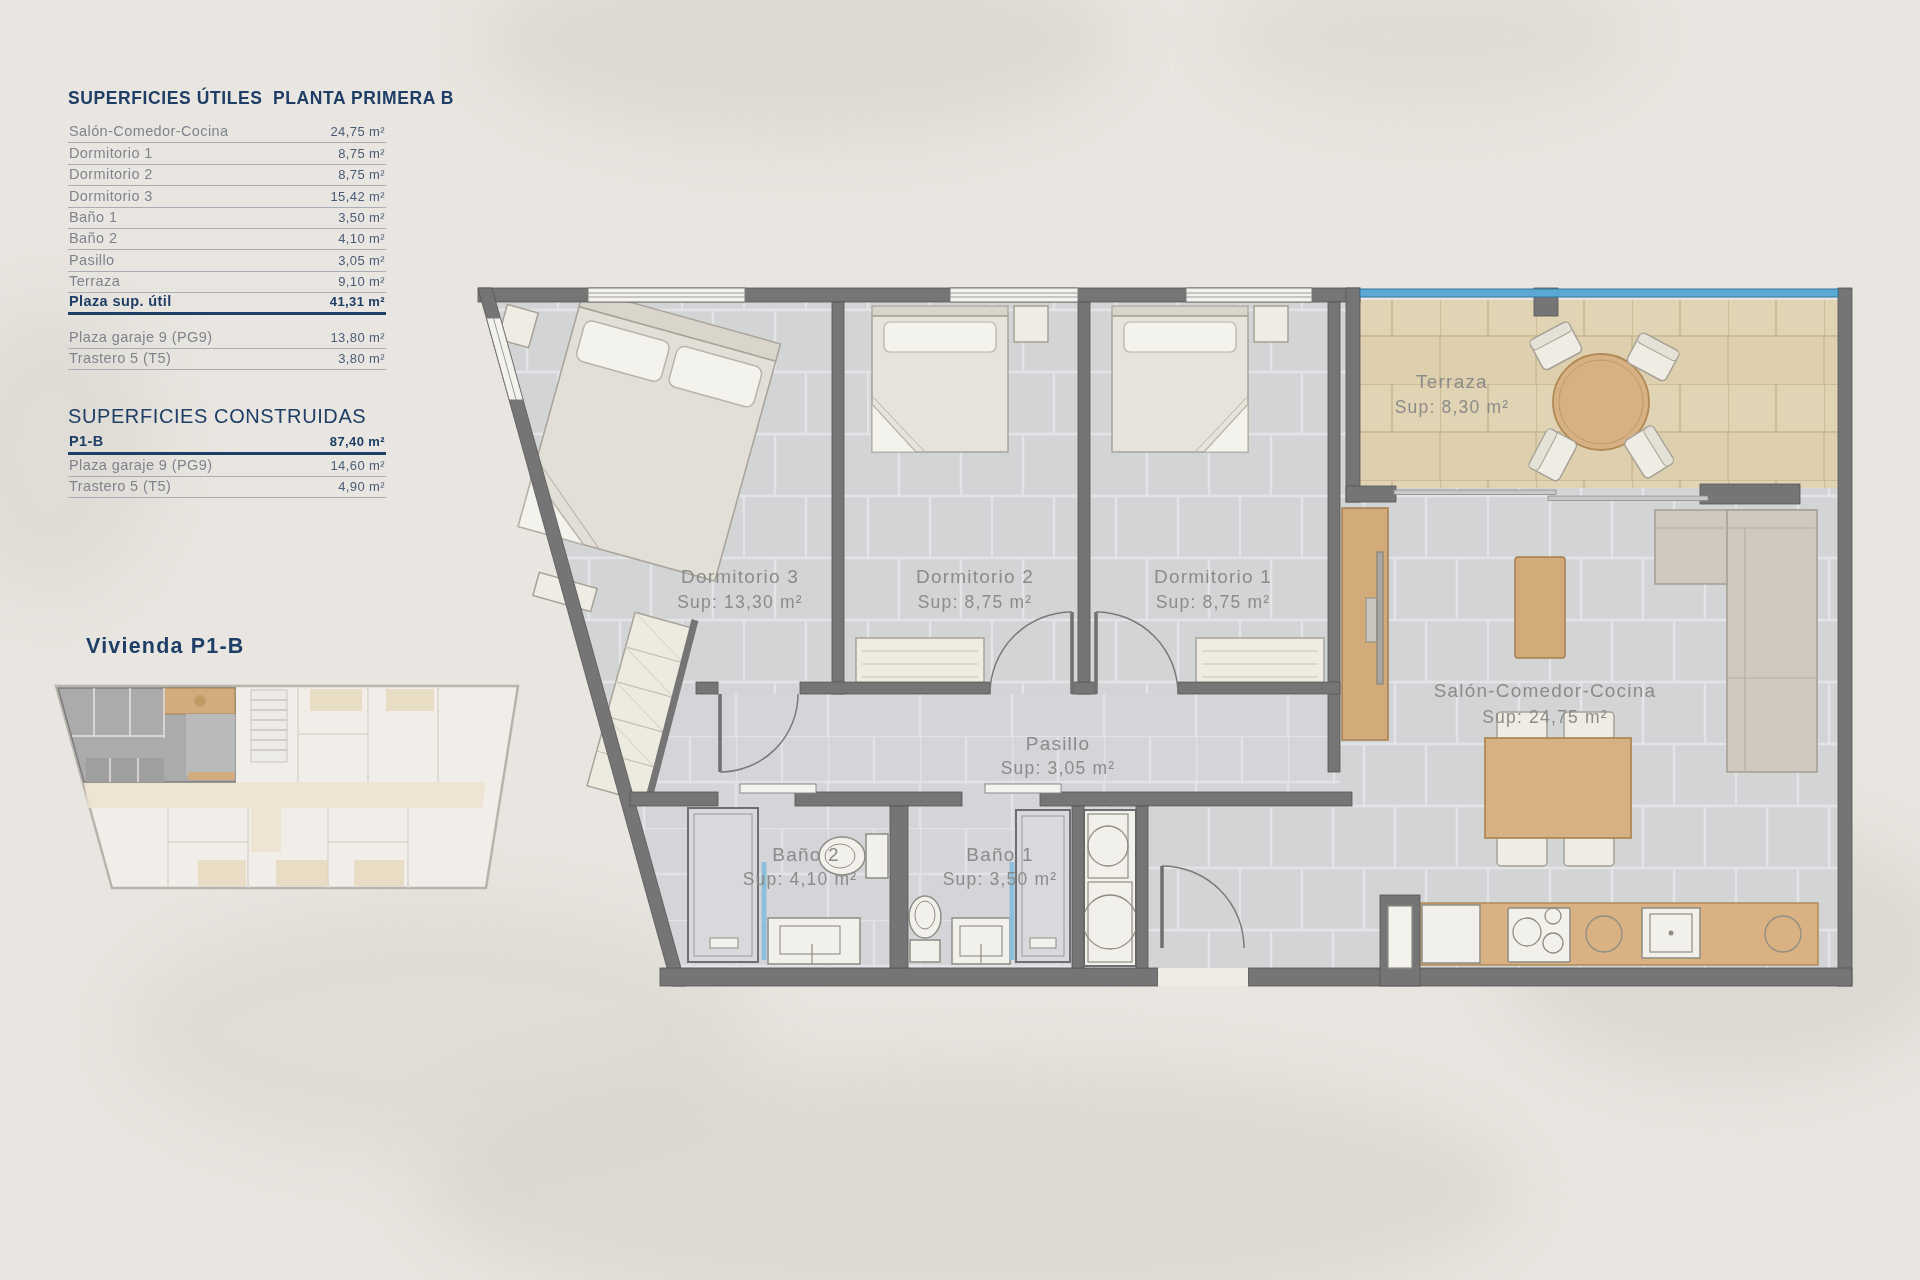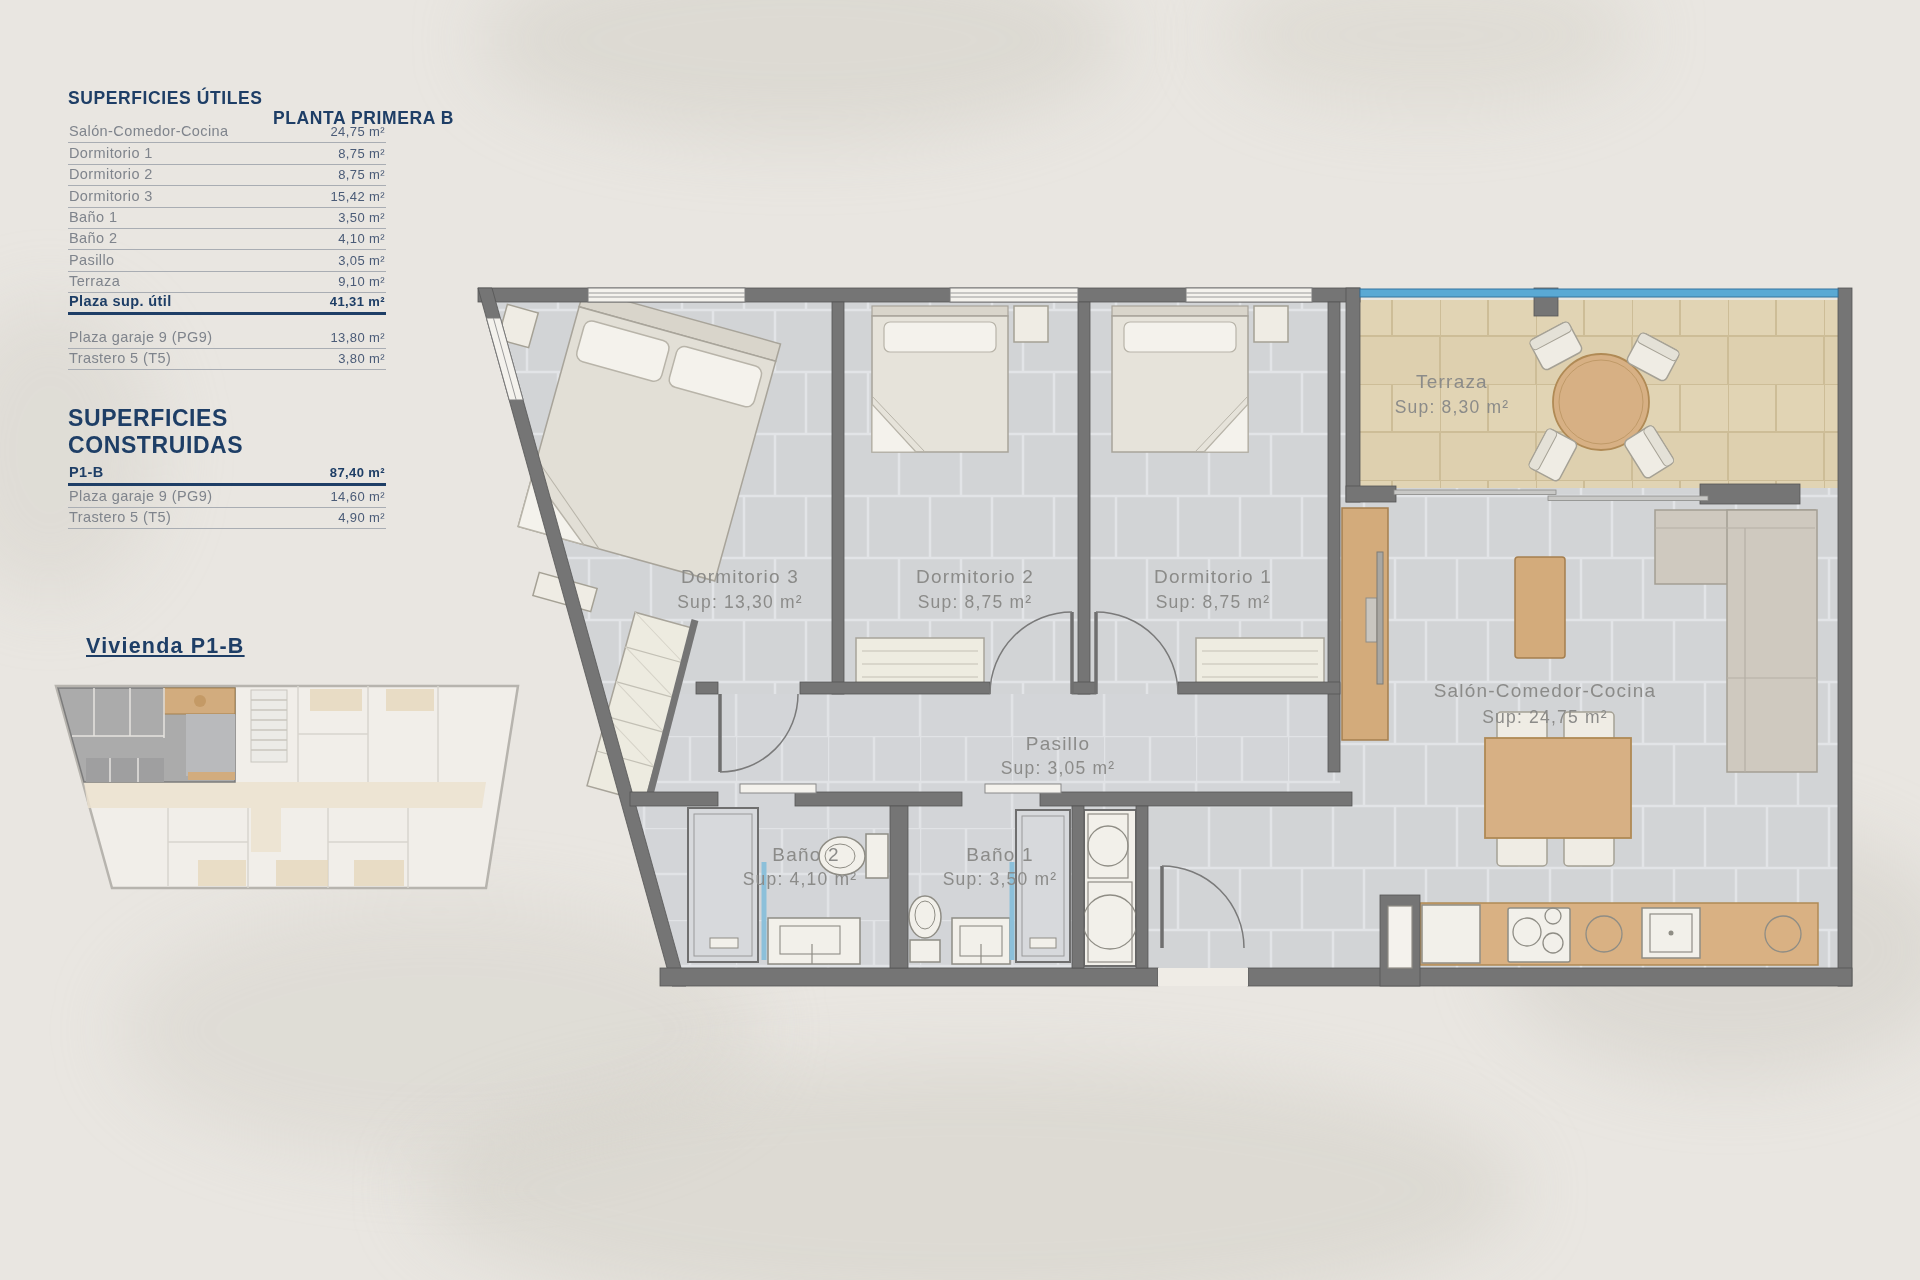--- a/index.html
+++ b/index.html
@@ -21,36 +21,36 @@
   .b2{left:1220px;top:-40px;width:420px;height:150px;background:rgba(206,202,193,.35);}
   .b3{left:1500px;top:820px;width:460px;height:260px;background:rgba(201,197,188,.38);}
   .b4{left:120px;top:900px;width:640px;height:260px;background:rgba(206,202,194,.35);}
   .b5{left:420px;top:1060px;width:1100px;height:260px;background:rgba(203,199,190,.40);}
   .b6{left:-60px;top:300px;width:220px;height:300px;background:rgba(207,203,195,.35);}
   .b7{left:900px;top:580px;width:420px;height:300px;background:rgba(240,238,232,.5);}
 
   .panel{position:absolute;left:68px;top:88px;width:318px;}
   .tbl-head{position:relative;height:24px;white-space:nowrap;}
   .tbl-head .t1{font-size:17.5px;font-weight:bold;color:var(--navy);letter-spacing:.6px;}
-  .tbl-head .t2{position:absolute;left:205px;top:0;font-size:17.5px;font-weight:bold;color:var(--navy);letter-spacing:.6px;margin-top:20px;}
+  .tbl-head .t2{position:absolute;left:205px;top:0;font-size:17.5px;font-weight:bold;color:var(--navy);letter-spacing:.6px;}
   .rows{margin-top:10px;}
   .row{display:flex;justify-content:space-between;align-items:flex-end;
        border-bottom:1px solid var(--row-line);padding:2px 1px 3px 1px;height:21.4px;}
   .row .lbl{font-size:14.5px;color:var(--label-gray);letter-spacing:.4px;}
   .row .val{font-size:13px;color:var(--value-gray);letter-spacing:.4px;}
   .row.total{border-bottom:3px solid var(--navy);}
   .row.total .lbl,.row.total .val{color:var(--navy);font-weight:bold;}
   .row.strong{border-bottom:3px solid var(--navy);}
   .row.strong .lbl,.row.strong .val{color:var(--navy);font-weight:bold;}
   .gap12{height:13px;}
   .panel2{position:absolute;left:68px;top:405px;width:318px;}
-  .h2{font-size:23px;font-weight:bold;color:var(--navy);letter-spacing:.6px;}
+  .h2{font-size:20px;font-weight:normal;color:var(--navy);letter-spacing:.6px;}
   .panel2 .rows{margin-top:6px;}
   .mini-title{position:absolute;left:86px;top:634px;font-size:21.5px;color:var(--navy);
-              letter-spacing:1.2px;font-weight:bold;text-decoration:underline;}
+              letter-spacing:1.2px;font-weight:bold;}
   svg{position:absolute;left:0;top:0;}
   text{font-family:"Liberation Sans","DejaVu Sans",sans-serif;}
   .room-name{font-size:19px;fill:#8b8b89;letter-spacing:1.2px;}
   .room-sup{font-size:17.5px;fill:#8b8b89;letter-spacing:1.2px;}
 </style>
 </head>
 <body>
 
 <div class="blob b1"></div>
 <div class="blob b2"></div>

